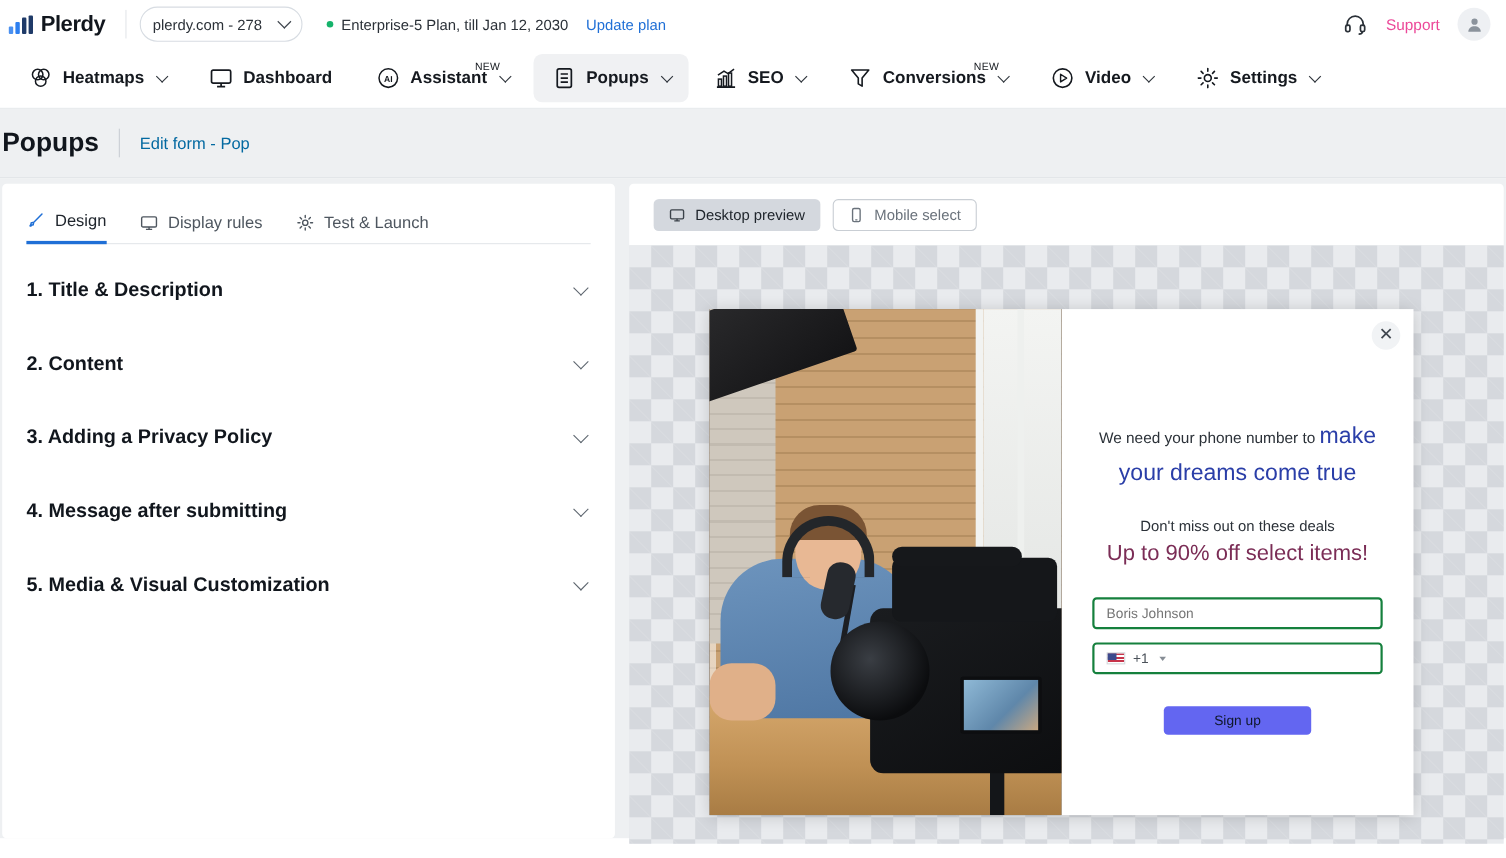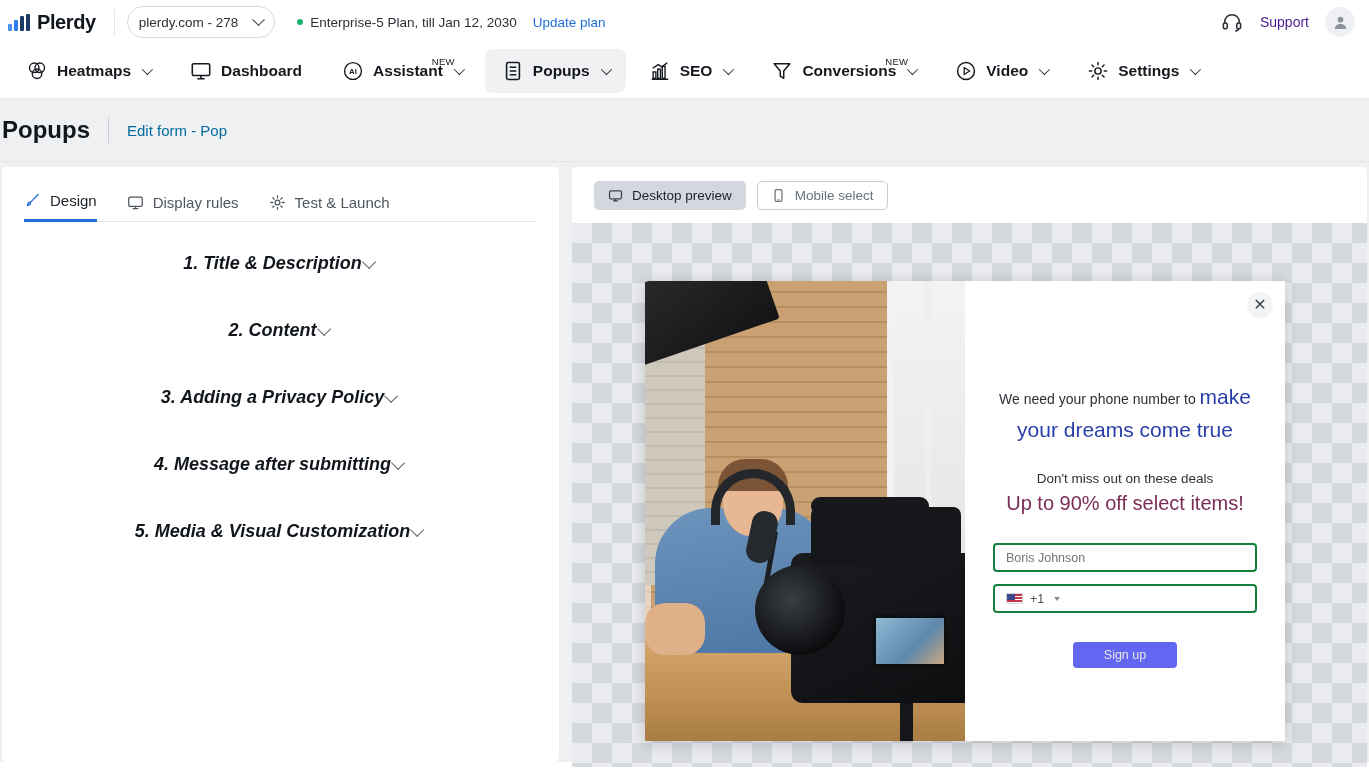--- a/index.html
+++ b/index.html
@@ -49,21 +49,21 @@
   }
 
   .plan-info {
     display: flex; align-items: center; gap: 7px;
     margin-left: 22px; font-size: 13.5px; color: #2b3138; white-space: nowrap;
   }
   .dot-green { width: 6px; height: 6px; border-radius: 50%; background: #15b36b; display:block; }
   .update-plan { color: #1f6fd6; font-size: 13.5px; margin-left: 9px; cursor: pointer; }
 
   .top-right { margin-left: auto; display: flex; align-items: center; gap: 16px; }
-  .support { display: flex; align-items: center; gap: 17px; font-size: 14px; color: #4c1d95; cursor: pointer; }
+  .support { display: flex; align-items: center; gap: 17px; font-size: 14px; color: #ec4899; cursor: pointer; }
   .avatar {
     width: 30px; height: 30px; border-radius: 50%;
     background: #eef0f3; display: flex; align-items: center; justify-content: center;
     cursor: pointer;
   }
 
   
   .navbar {
     height: 55px; display: flex; align-items: stretch;
     padding-left: 6px; background: #fff;
@@ -109,22 +109,22 @@
   .tab {
     display: flex; align-items: center; gap: 9px;
     padding-bottom: 10px; font-size: 15px; color: #4e565f;
     cursor: pointer; position: relative; top: 1px;
   }
   .tab.active { color: #20262d; border-bottom: 3px solid #1f6fd6; }
   .ticon { width: 17px; height: 17px; display: block; }
 
   .accordion { padding-top: 8px; }
   .acc-row {
-    display: flex; align-items: center; justify-content: center;
-    height: 67px; cursor: pointer; font-style: italic;
+    display: flex; align-items: center; justify-content: space-between;
+    height: 67px; cursor: pointer;
   }
   .acc-title { font-size: 18px; font-weight: bold; color: #11161d; }
   .acc-chev {
     width: 10px; height: 10px; margin-right: 6px;
     border-right: 1.8px solid #5d656e; border-bottom: 1.8px solid #5d656e;
     transform: rotate(45deg) translateY(-3px);
   }
 
   
   .right-panel { flex: 1; margin: 5px 2px 0 13px; background: #fff; border-radius: 4px; }
@@ -257,22 +257,22 @@
     border: 0.5px solid #d4d7db;
   }
   .flag::before { content:""; position:absolute; left:0; top:0; width:8px; height:6px; background:#3c4a8c; }
   .phone-code { font-size: 12.5px; color: #4b525a; }
   .mini-caret {
     width: 0; height: 0; margin-left: 3px;
     border-left: 3.5px solid transparent; border-right: 3.5px solid transparent;
     border-top: 4px solid #868d95;
   }
   .pp-submit {
-    display: block; margin: 29px auto 0; width: 104px; height: 26px;
-    background: #6366f1; color: #e5e5e5; border: none; border-radius: 4px;
+    display: block; margin: 29px auto 0; width: 134px; height: 26px;
+    background: #6366f1; color: #0f172a; border: none; border-radius: 4px;
     font-size: 12.5px; cursor: pointer;
     font-family: "Liberation Sans", sans-serif;
   }
 </style>
 </head>
 <body>
 
 <div class="topbar">
   <div class="logo-wrap">
     <span class="logo-bars">

